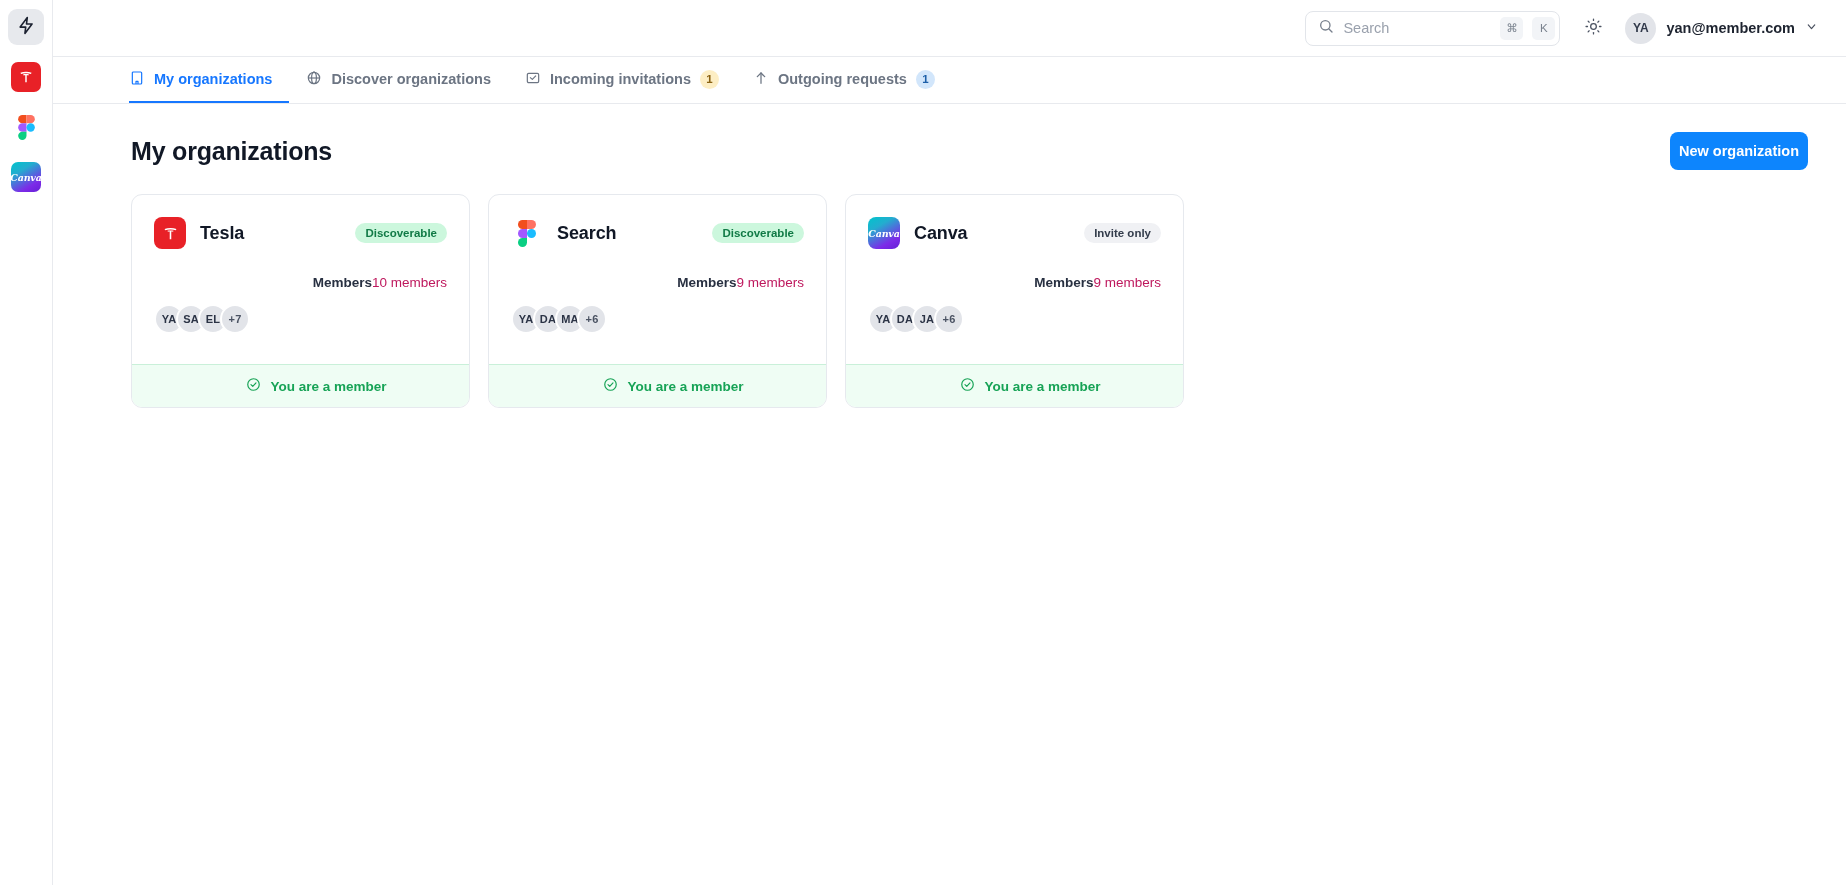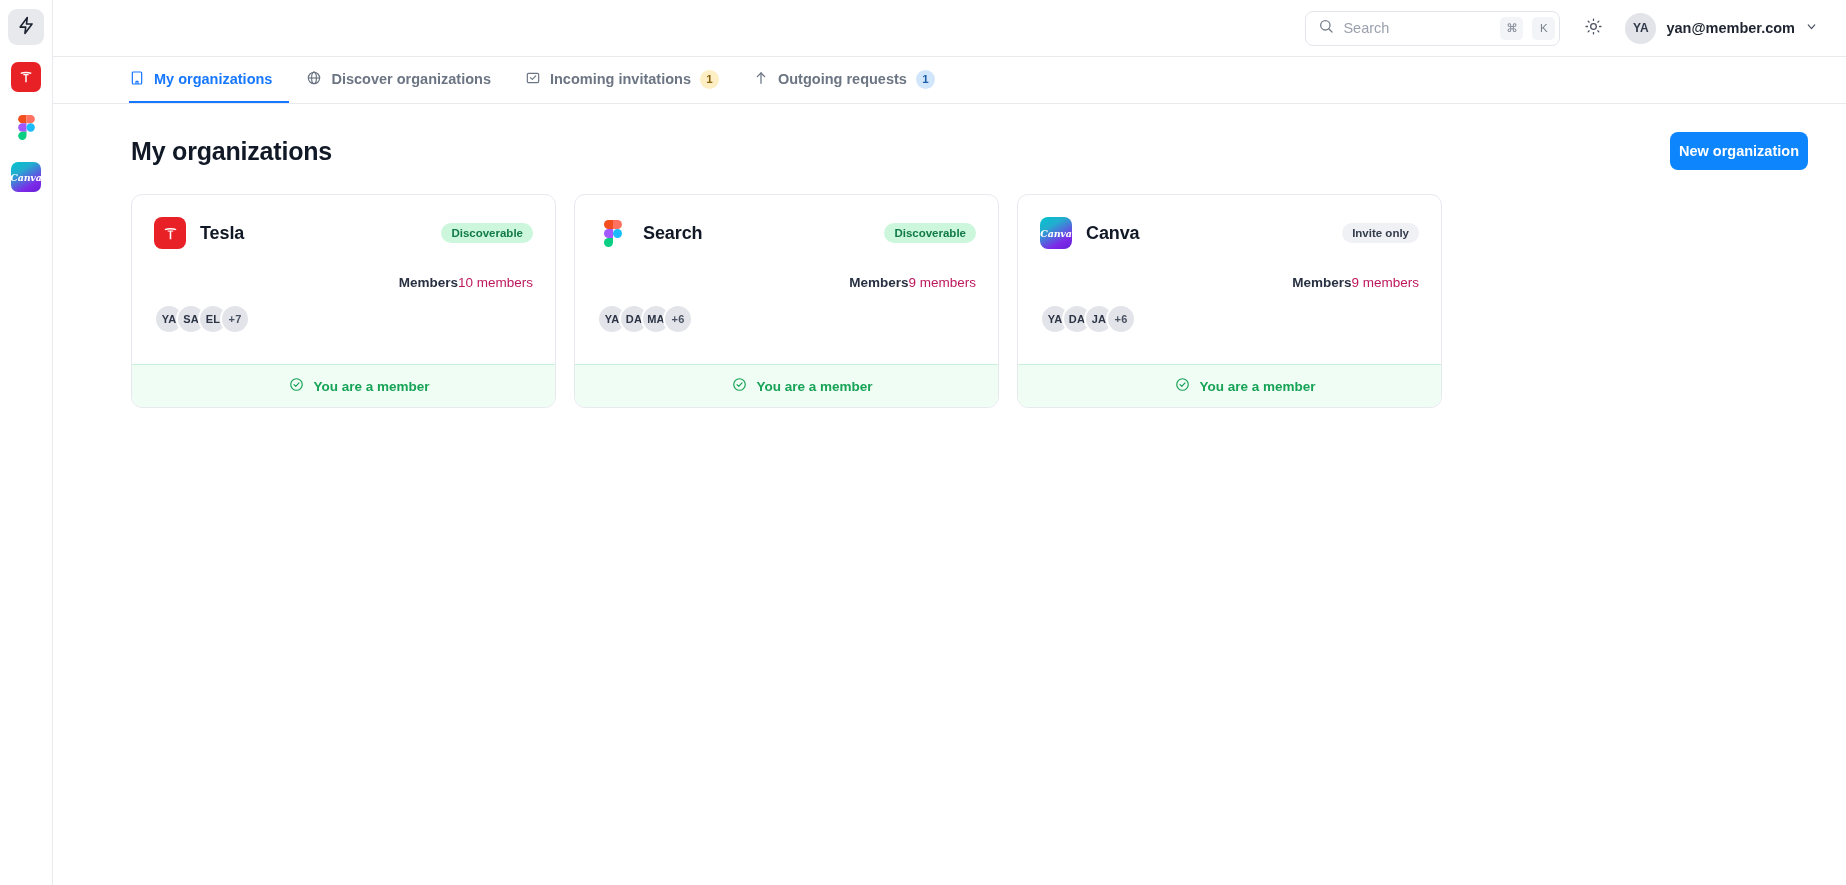--- a/index.html
+++ b/index.html
@@ -227,21 +227,21 @@
     cursor: pointer;
     font-family: "Liberation Sans", sans-serif;
   }
 
   .card-grid {
     display: flex;
     gap: 18px;
     align-items: stretch;
   }
   .org-card {
-    width: 425px;
+    width: 339px;
     border: 1px solid #e6e9ee;
     border-radius: 11px;
     background: #fff;
     display: flex;
     flex-direction: column;
     overflow: hidden;
   }
   .card-body {
     padding: 22px 22px 30px 22px;
     flex: 1;

